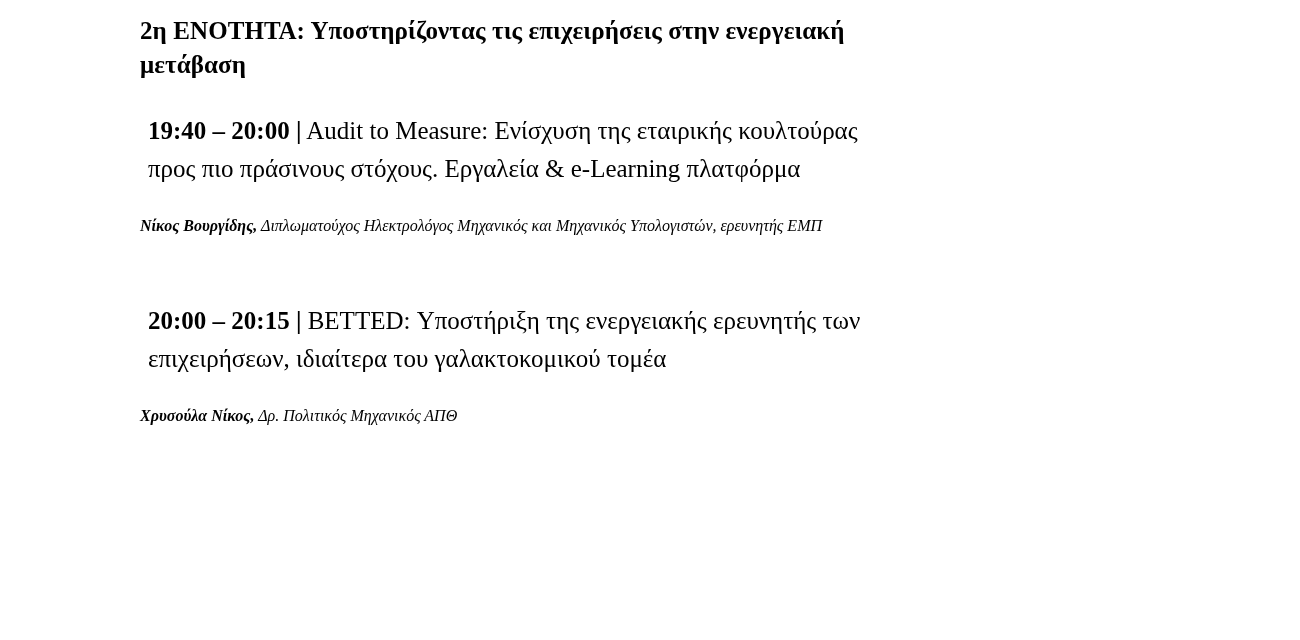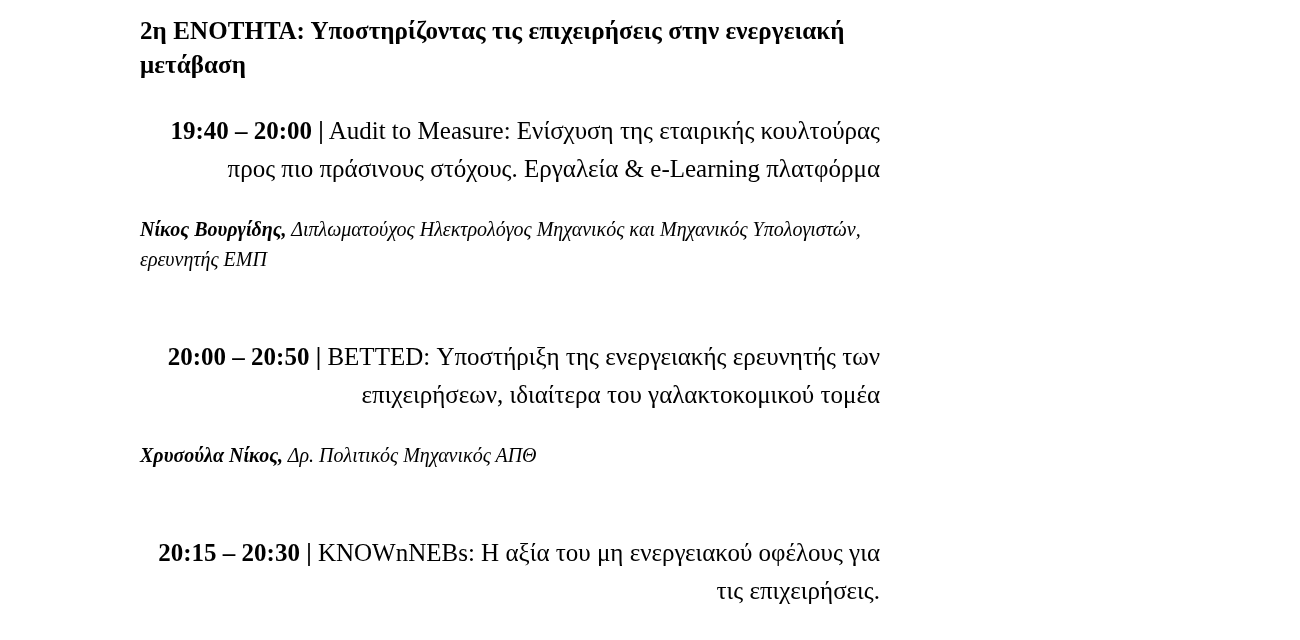--- a/index.html
+++ b/index.html
@@ -33,35 +33,35 @@
   }
   .slot {
     margin-top: 30px;
   }
   .slot.gap-big {
     margin-top: 64px;
   }
   .slot-line {
     font-size: 25px;
     line-height: 1.52;
-    margin: 16px;
-    text-align: right;
+    margin: 8px;
+    text-align: left;
   }
   .slot-time {
     font-weight: bold;
   }
   .slot-sep {
     font-weight: bold;
   }
   .slot-title {
     font-weight: normal;
   }
   .speaker {
     margin-top: 26px;
-    font-size: 20px;
+    font-size: 16px;
     line-height: 1.5;
     font-style: italic;
     text-align: left;
   }
   .speaker-name {
     font-weight: bold;
     font-style: italic;
   }
   .speaker-role {
     font-style: italic;
@@ -82,31 +82,24 @@
       <span class="slot-title">Audit to Measure: Ενίσχυση της εταιρικής κουλτούρας προς πιο πράσινους στόχους. Εργαλεία &amp; e-Learning πλατφόρμα</span>
     </p>
     <p class="speaker">
       <span class="speaker-name">Νίκος Βουργίδης,</span>
       <span class="speaker-role">Διπλωματούχος Ηλεκτρολόγος Μηχανικός και Μηχανικός Υπολογιστών, ερευνητής ΕΜΠ</span>
     </p>
   </div>
 
   <div class="slot gap-big">
     <p class="slot-line">
-      <span class="slot-time">20:00 – 20:50</span>
+      <span class="slot-time">20:00 – 20:15</span>
       <span class="slot-sep">|</span>
       <span class="slot-title"> BETTED: Υποστήριξη της ενεργειακής ερευνητής των επιχειρήσεων, ιδιαίτερα του γαλακτοκομικού τομέα</span>
     </p>
     <p class="speaker">
       <span class="speaker-name">Χρυσούλα Νίκος,</span>
       <span class="speaker-role">Δρ. Πολιτικός Μηχανικός ΑΠΘ</span>
     </p>
   </div>
 
-  <div class="slot gap-big">
-    <p class="slot-line">
-      <span class="slot-time">20:15 – 20:30</span>
-      <span class="slot-sep">|</span>
-      <span class="slot-title">KNOWnNEBs: Η αξία του μη ενεργειακού οφέλους για τις επιχειρήσεις.</span>
-    </p>
-  </div>
 
 </div>
 
 </body></html>

